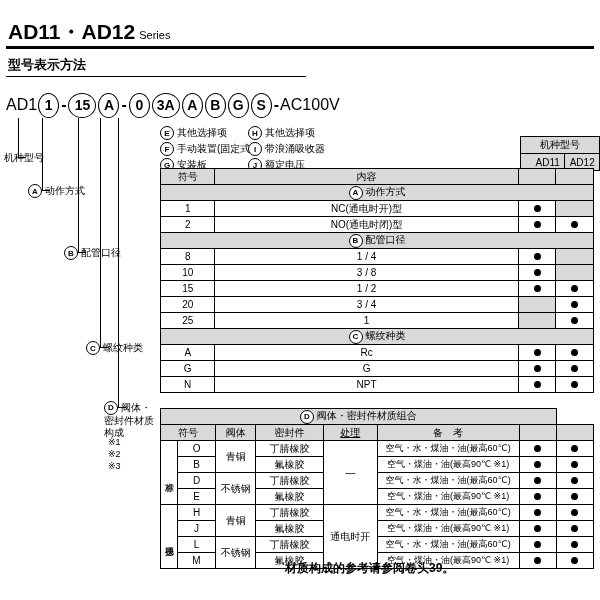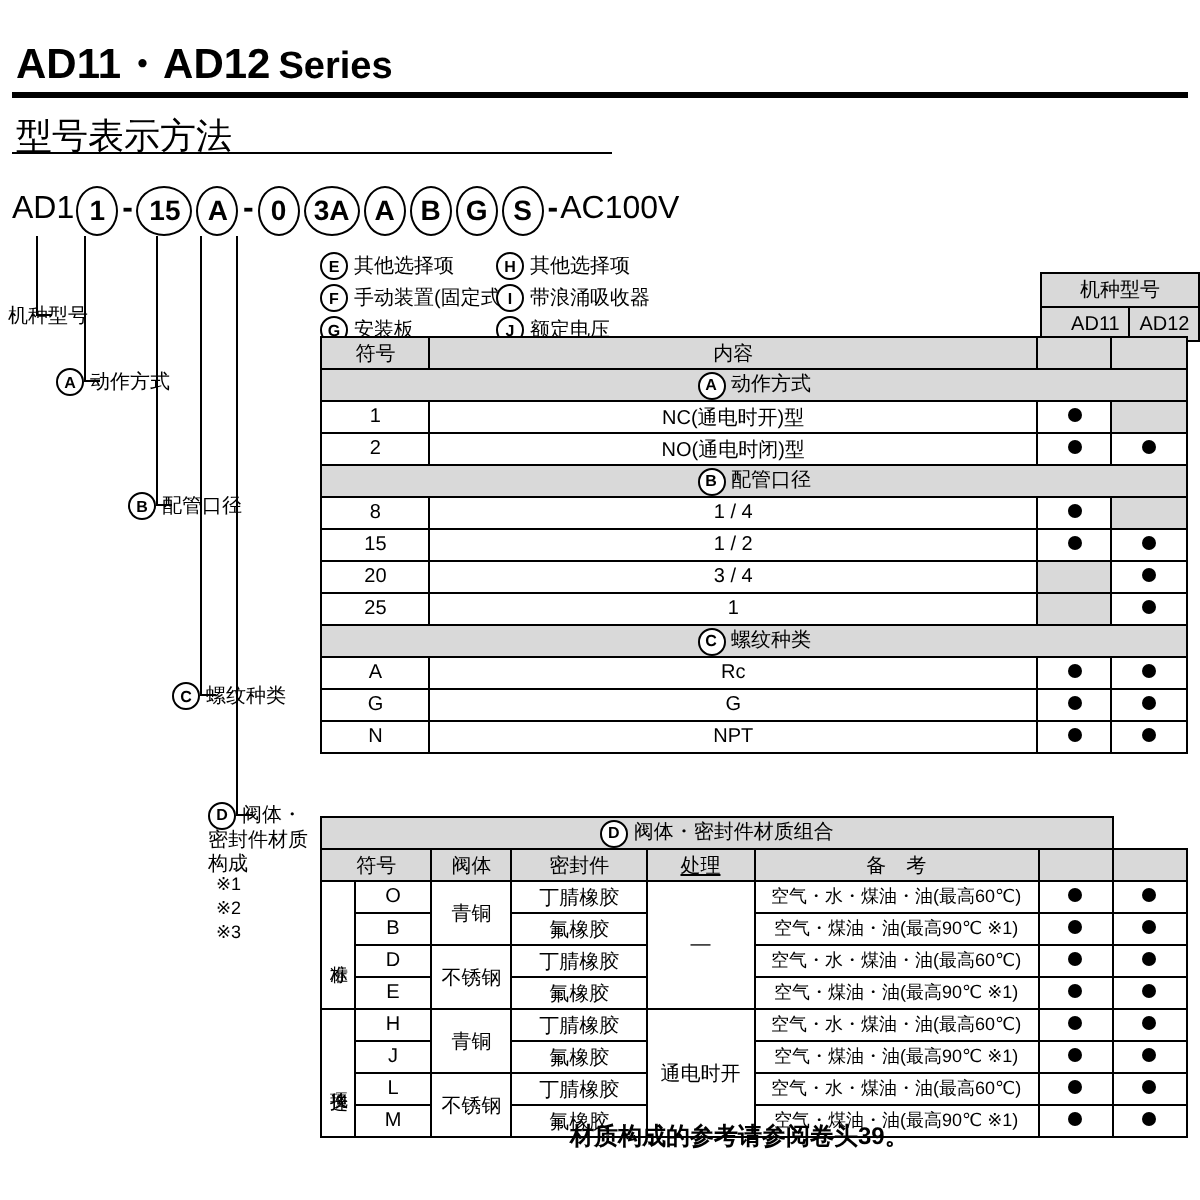--- a/index.html
+++ b/index.html
@@ -10,24 +10,24 @@
     font-size:10px;
     color:#000;
     position:relative;
     overflow:hidden;
   }
   .page{position:relative;width:600px;height:600px;}
 
   
   .hdr{position:absolute;left:8px;top:18px;}
   .hdr .big{font-size:21px;font-weight:bold;letter-spacing:0px;}
-  .hdr .ser{font-size:19px;font-weight:bold;margin-left:4px;}
+  .hdr .ser{font-size:11px;font-weight:normal;margin-left:4px;}
   .hdr-rule{position:absolute;left:6px;top:46px;width:588px;height:3px;background:#000;}
 
-  .subtitle{position:absolute;left:8px;top:56px;font-size:18px;font-weight:normal;}
+  .subtitle{position:absolute;left:8px;top:56px;font-size:13px;font-weight:bold;}
   .sub-rule{position:absolute;left:6px;top:76px;width:300px;height:1px;background:#000;}
 
   
   .codebar{position:absolute;left:6px;top:92px;height:26px;display:flex;align-items:center;}
   .codebar .seg{font-size:16px;font-weight:normal;}
   .codebar .dash{font-size:16px;font-weight:bold;padding:0 1px;}
   .circle{
     display:inline-flex;align-items:center;justify-content:center;
     width:19px;height:23px;border:1px solid #000;border-radius:50%;
     font-size:14px;font-weight:bold;background:#fff;margin:0 1px;
@@ -191,20 +191,26 @@
         <span class="cmark">B</span><span>配管口径</span>
       </td>
     </tr>
     <tr>
       <td>8</td>
       <td class="lcell">1 / 4</td>
       <td><span class="dot"></span></td>
       <td class="shade"></td>
     </tr>
     <tr>
+      <td>10</td>
+      <td class="lcell">3 / 8</td>
+      <td><span class="dot"></span></td>
+      <td class="shade"></td>
+    </tr>
+    <tr>
       <td>15</td>
       <td class="lcell">1 / 2</td>
       <td><span class="dot"></span></td>
       <td><span class="dot"></span></td>
     </tr>
     <tr>
       <td>20</td>
       <td class="lcell">3 / 4</td>
       <td class="shade"></td>
       <td><span class="dot"></span></td>

